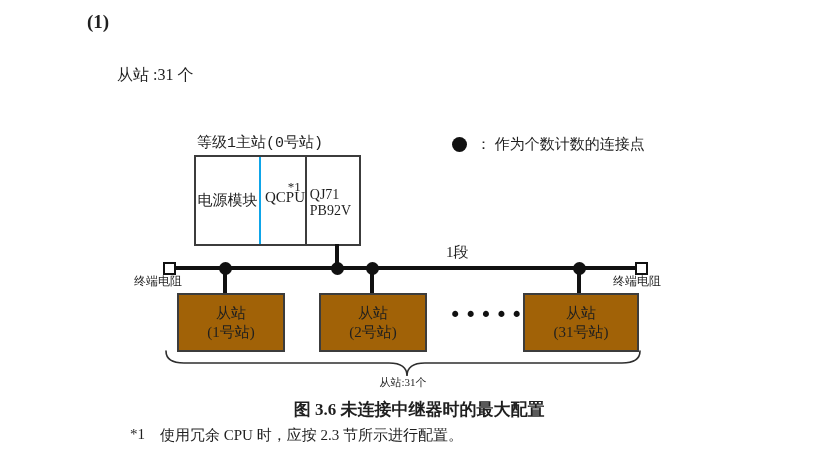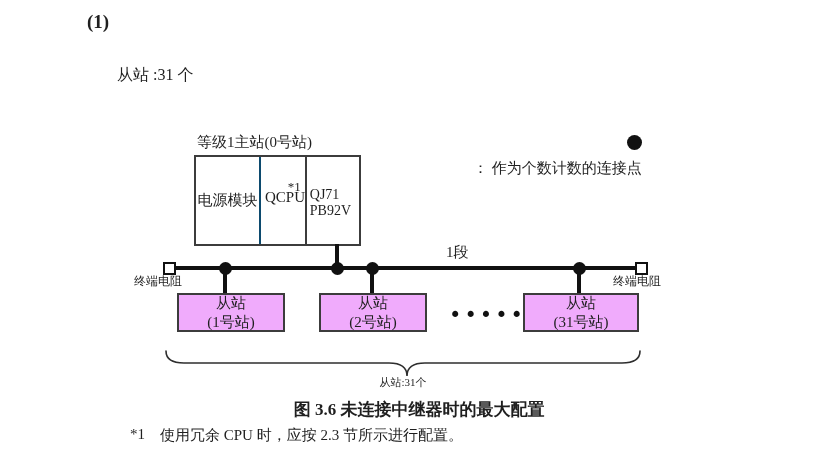--- a/index.html
+++ b/index.html
@@ -20,40 +20,40 @@
     left: 87px; top: 11px;
     display: flex; gap: 13px;
     font-size: 19px; font-weight: bold;
     white-space: nowrap;
   }
   .spec-line { left: 117px; font-size: 16px; white-space: nowrap; }
   .spec-master { top: 39px; }
   .spec-slave  { top: 65px; }
 
   
-  .master-label { left: 197px; top: 133px; font-size: 15px; white-space: nowrap; }
+  .master-label { left: 197px; top: 133px; font-size: 15px; white-space: nowrap; font-family: Liberation Mono, monospace; }
   .master-box {
     left: 194px; top: 155px; width: 167px; height: 91px;
     border: 2px solid #3c3c3c; background: #ffffff;
     display: flex;
   }
   .cell { position: relative; height: 100%; }
   .cell-power {
-    width: 71px; border-right: 2px solid #0c4a6e;
+    width: 71px; border-right: 2px solid #0ea5e9;
     display: flex; align-items: center; justify-content: center;
     font-size: 15px;
   }
   .cell-cpu { width: 50px; border-right: 2px solid #3c3c3c; font-size: 15px; }
   .cpu-noteref { position: absolute; top: 22px; right: 4px; font-size: 13px; }
   .cpu-name   { position: absolute; top: 32px; left: 4px; }
   .cell-if { flex: 1; font-size: 14px; padding: 30px 8px 0 3px; line-height: 16px; }
   .cell-if span { display: block; white-space: nowrap; }
 
   
-  .legend { left: 473px; top: 135px; display: flex; align-items: flex-end; gap: 9px; flex-direction: column; }
+  .legend { left: 452px; top: 135px; display: flex; align-items: center; gap: 9px; }
   .legend-dot { width: 15px; height: 15px; border-radius: 50%; background: #111111; }
   .legend-text { font-size: 15px; white-space: nowrap; }
 
   
   .bus-line { left: 174px; top: 266px; width: 461px; height: 4px; background: #111111; }
   .segment-label { left: 446px; top: 243px; font-size: 15px; }
   .terminator {
     width: 13px; height: 13px; background: #ffffff;
     border: 2.5px solid #111111; top: 262px;
   }
@@ -70,22 +70,22 @@
   .dot-4 { left: 573px; }
 
   .drop { width: 4px; background: #111111; }
   .drop-master { left: 335px; top: 244px; height: 24px; }
   .drop-s1 { left: 223px; top: 268px; height: 26px; }
   .drop-s2 { left: 370px; top: 268px; height: 26px; }
   .drop-s3 { left: 577px; top: 268px; height: 26px; }
 
   
   .slave-box {
-    top: 293px; height: 39px;
-    border: 2px solid #3c3c3c; background: #f0abfc;
+    top: 293px; height: 59px;
+    border: 2px solid #3c3c3c; background: #a16207;
     display: flex; flex-direction: column; align-items: center; justify-content: center;
     font-size: 15px; line-height: 19px; white-space: nowrap;
   }
   .slave-1 { left: 177px; width: 108px; }
   .slave-2 { left: 319px; width: 108px; }
   .slave-3 { left: 523px; width: 116px; }
   .ellipsis {
     left: 449px; top: 303px; font-size: 21px; letter-spacing: 3px;
     color: #111111; font-family: "DejaVu Sans", sans-serif;
   }

